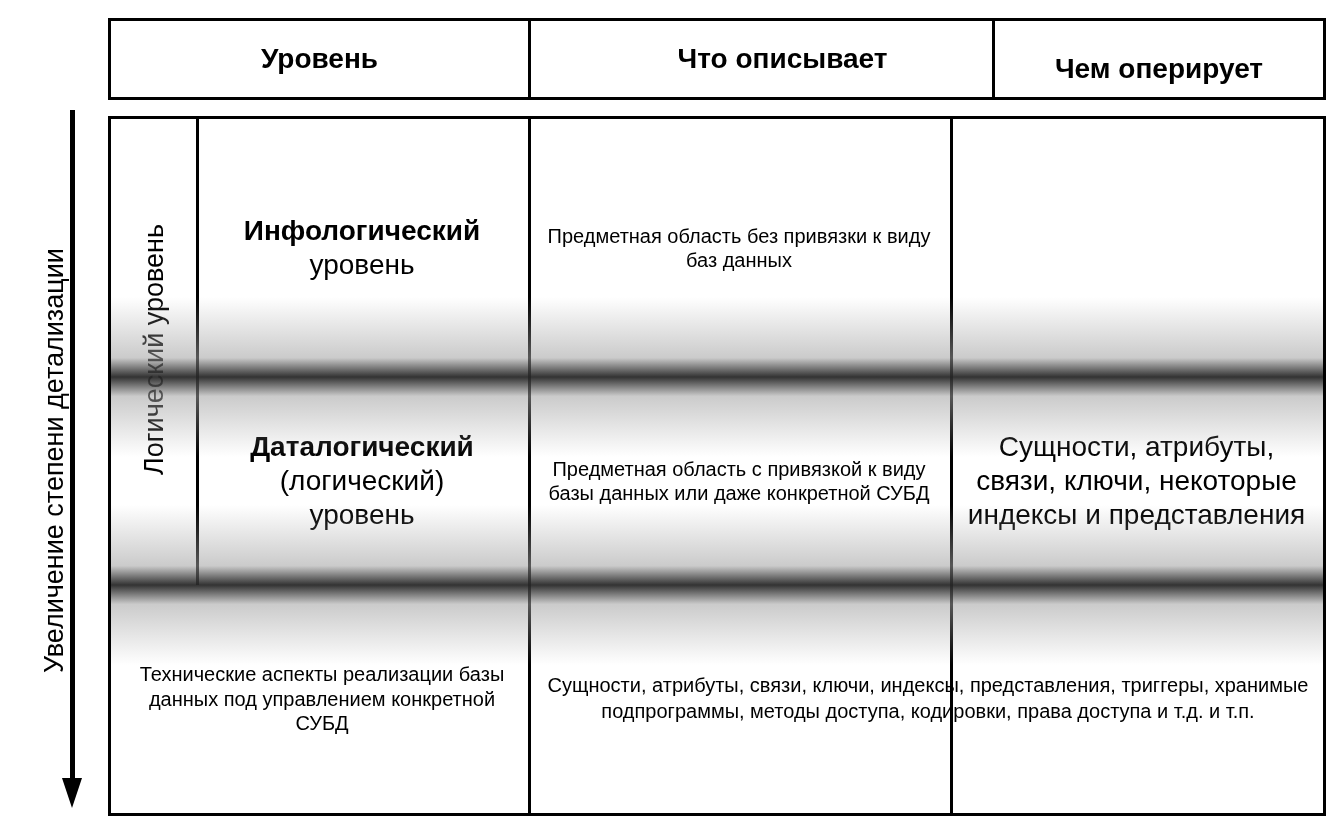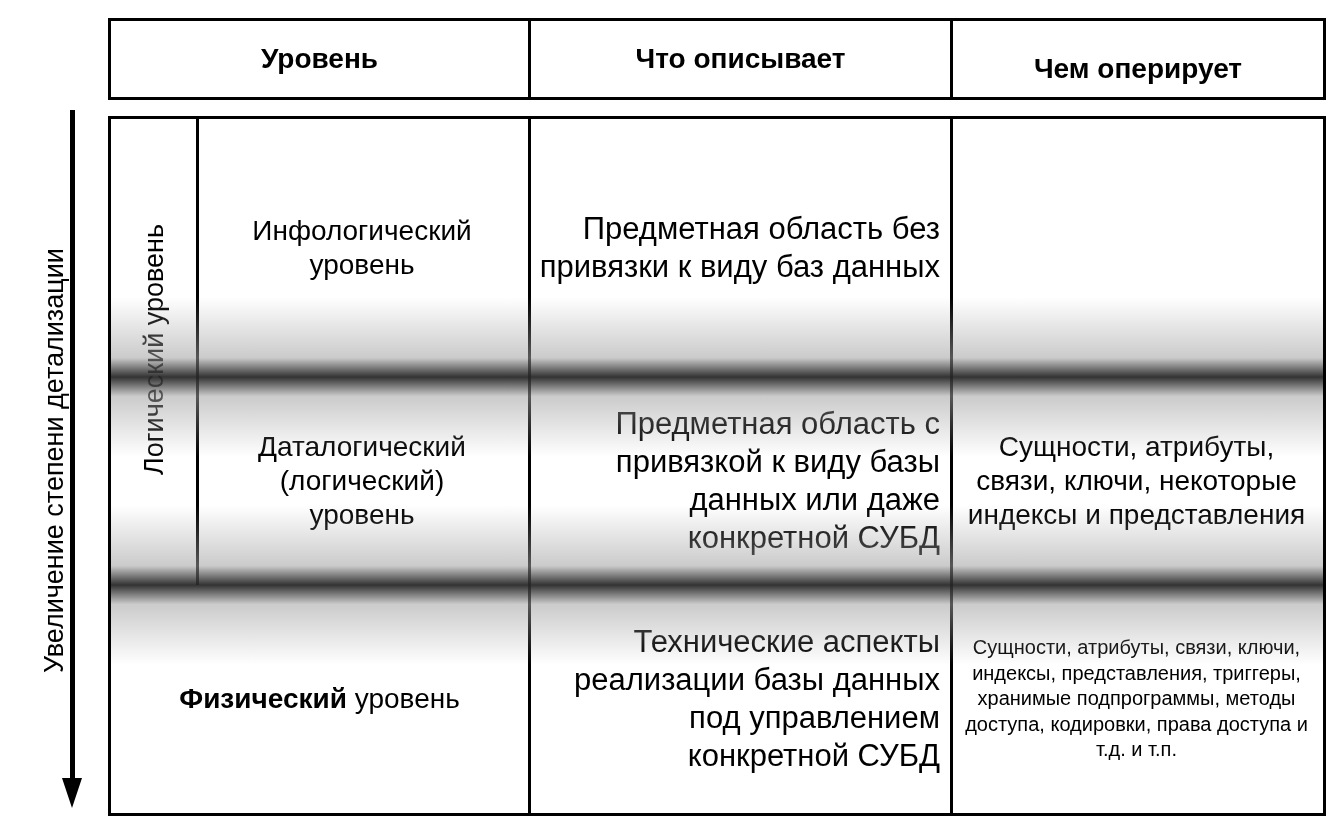--- a/index.html
+++ b/index.html
@@ -80,21 +80,21 @@
   }
   #header-table .hcell {
     box-sizing: border-box;
     display: flex;
     align-items: center;
     justify-content: center;
     font-size: 28px;
     font-weight: bold;
   }
   #header-table .hcell.c1 { width: 420px; border-right: 3px solid #000; }
-  #header-table .hcell.c2 { width: 422px; border-right: 3px solid #000; }
+  #header-table .hcell.c2 { width: 422px; border-right: 3px solid #000; margin-left: 42px; }
   #header-table .hcell.c3 { flex: 1; margin-top: 20px; }
 
   
   #main-table {
     position: absolute;
     left: 108px;
     top: 116px;
     width: 1218px;
     height: 700px;
     border: 3px solid #000;
@@ -150,22 +150,22 @@
     justify-content: center;
     text-align: center;
     padding: 0 10px;
   }
   .cell.rotlabel { width: 85px; padding: 0; }
   .cell.level { width: 332px; }
   .cell.desc  { width: 422px; }
   .cell.oper  { flex: 1; }
 
   .level-line { font-size: 28px; line-height: 1.22; }
-  .level-line.b { font-weight: normal; }
-  .desc-text { font-size: 31px; line-height: 1.22; text-align: right; }
+  .level-line.b { font-weight: bold; }
+  .desc-text { font-size: 20px; line-height: 1.22; }
   .oper-text { font-size: 28px; line-height: 1.22; }
   .oper-text.small { font-size: 20px; line-height: 1.28; }
 
   
   #rot-wrap {
     position: absolute;
     left: 0px;
     top: 0px;
     width: 85px;
     height: 466px;
@@ -253,26 +253,20 @@
         </div>
         <div class="cell desc">
           <div class="desc-text">Предметная область с привязкой к виду базы данных или даже конкретной СУБД</div>
         </div>
         <div class="cell oper">
           <div class="oper-text">Сущности, атрибуты, связи, ключи, некоторые индексы и представления</div>
         </div>
       </div>
 
       <div class="row r3">
-        <div class="cell level" style="width:417px">
-          <div class="level-line">
-            <b>Физический</b>
-            <span>уровень</span>
-          </div>
-        </div>
         <div class="cell desc">
           <div class="desc-text">Технические аспекты реализации базы данных под управлением конкретной СУБД</div>
         </div>
         <div class="cell oper">
           <div class="oper-text small">Сущности, атрибуты, связи, ключи, индексы, представления, триггеры, хранимые подпрограммы, методы доступа, кодировки, права доступа  и т.д. и т.п.</div>
         </div>
       </div>
 
       <div id="rot-wrap">
         <div id="rot-text">Логический уровень</div>

